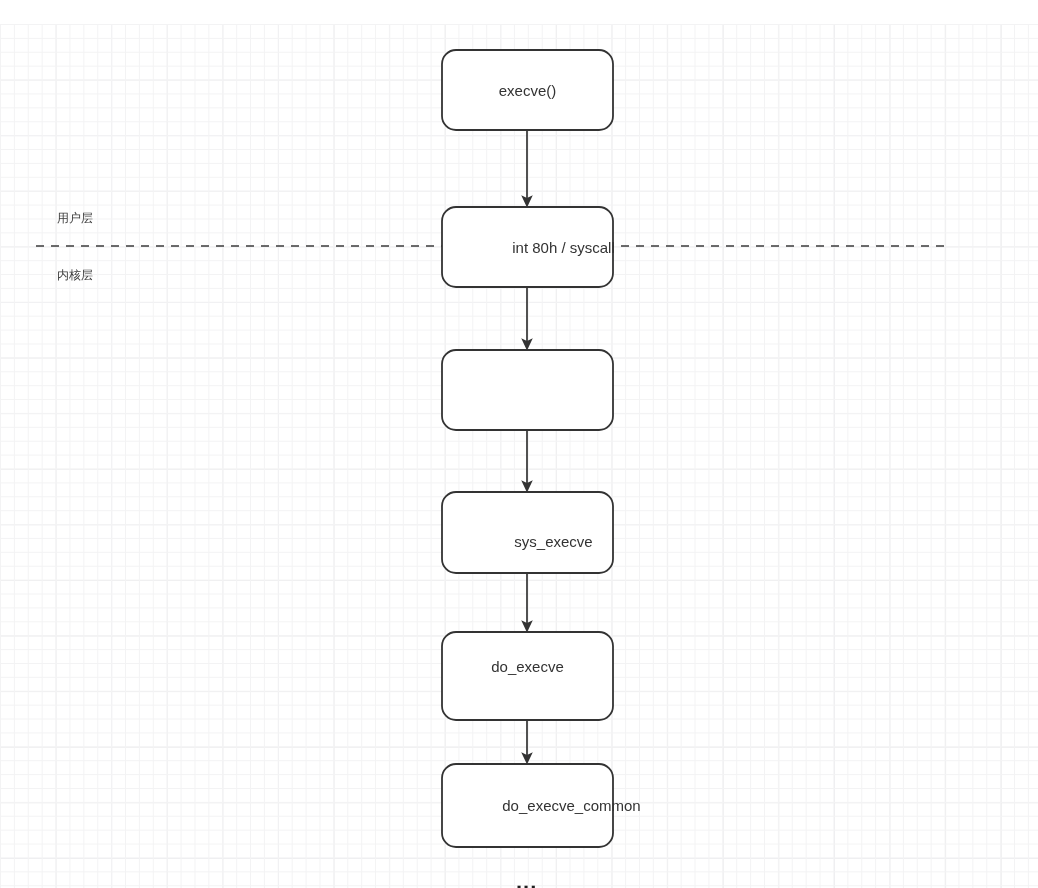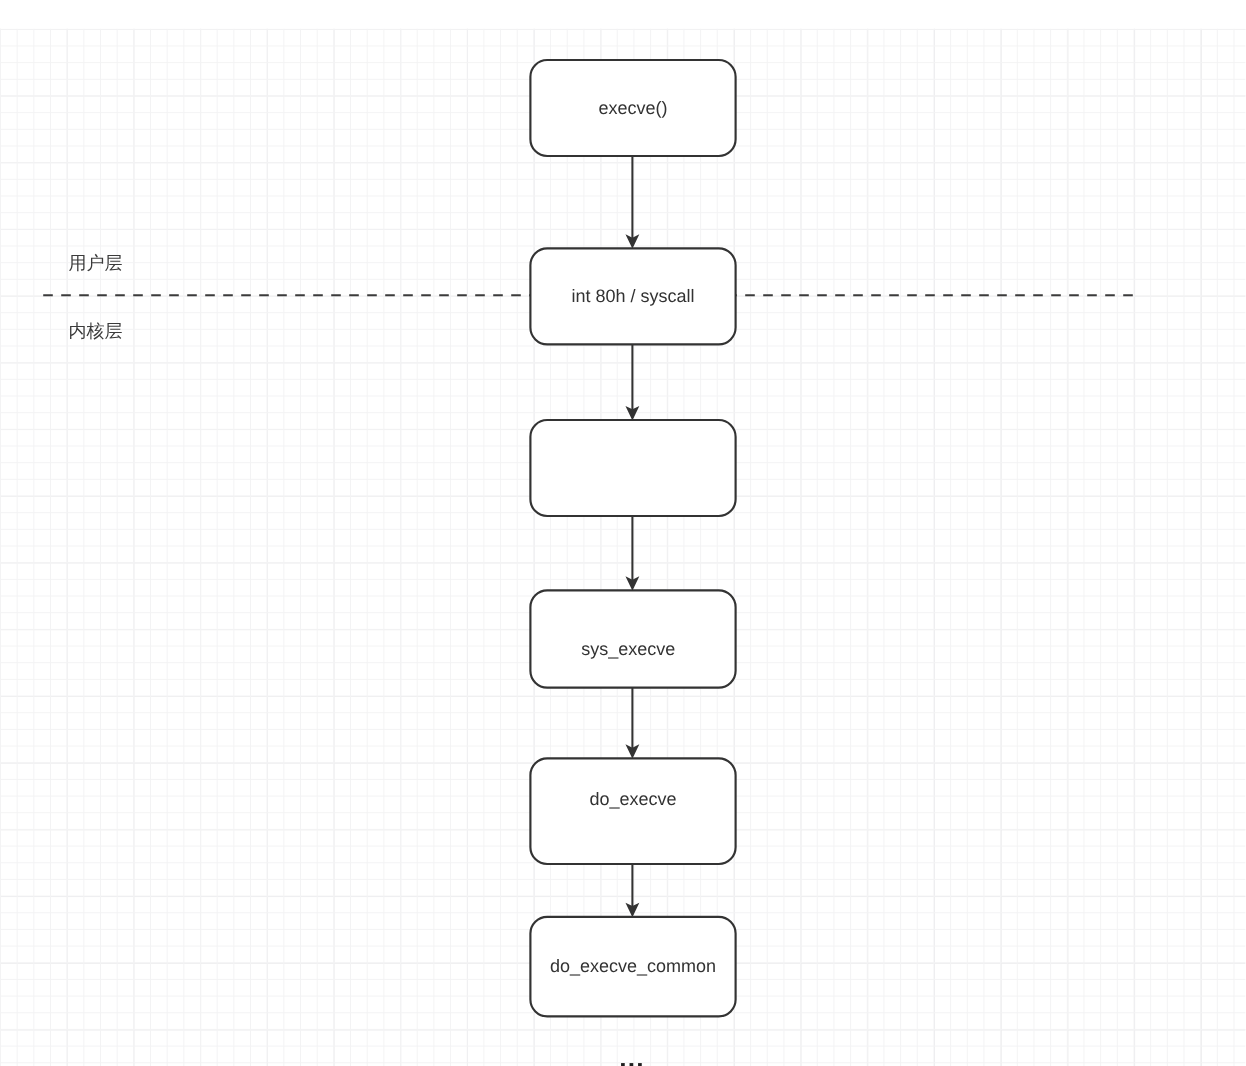--- a/index.html
+++ b/index.html
@@ -41,21 +41,21 @@
     justify-content: center;
     color: #333333;
     font-size: 15px;
     font-family: "Liberation Sans", "DejaVu Sans", sans-serif;
     white-space: nowrap;
     pointer-events: none;
   }
   .layer-label {
     position: absolute;
     color: #3b3b3b;
-    font-size: 15px;
+    font-size: 12px;
     font-family: Liberation Sans, sans-serif;
     white-space: nowrap;
   }
   .ellipsis-label {
     position: absolute;
     color: #1f1f1f;
     font-size: 22px;
     font-weight: bold;
     letter-spacing: 1px;
     font-family: "Liberation Sans", "DejaVu Sans", sans-serif;
@@ -84,23 +84,23 @@
 
     <rect x="442" y="26" width="171" height="80" rx="14" ry="14" fill="#ffffff" stroke="#333333" stroke-width="1.8"></rect>
     <rect x="442" y="183" width="171" height="80" rx="14" ry="14" fill="#ffffff" stroke="#333333" stroke-width="1.8"></rect>
     <rect x="442" y="326" width="171" height="80" rx="14" ry="14" fill="#ffffff" stroke="#333333" stroke-width="1.8"></rect>
     <rect x="442" y="468" width="171" height="81" rx="14" ry="14" fill="#ffffff" stroke="#333333" stroke-width="1.8"></rect>
     <rect x="442" y="608" width="171" height="88" rx="14" ry="14" fill="#ffffff" stroke="#333333" stroke-width="1.8"></rect>
     <rect x="442" y="740" width="171" height="83" rx="14" ry="14" fill="#ffffff" stroke="#333333" stroke-width="1.8"></rect>
   </svg>
 
   <div class="node-label" style="left:442px;top:26px;width:171px;height:80px;">execve()</div>
-  <div class="node-label" style="left:442px;top:183px;width:171px;height:80px;">int 80h / syscall</div>
-  <div class="node-label" style="left:438px;top:468px;width:171px;height:98px;">sys_execve</div>
+  <div class="node-label" style="left:442px;top:183px;width:171px;height:80px;padding-left:36px;">int 80h / syscall</div>
+  <div class="node-label" style="left:468px;top:468px;width:171px;height:98px;">sys_execve</div>
   <div class="node-label" style="left:442px;top:608px;width:171px;height:68px;">do_execve</div>
-  <div class="node-label" style="left:442px;top:740px;width:171px;height:83px;">do_execve_common</div>
+  <div class="node-label" style="left:442px;top:740px;width:171px;height:83px;padding-left:44px;">do_execve_common</div>
 
   <div class="layer-label" style="left:57px;top:186px;">用户层</div>
   <div class="layer-label" style="left:57px;top:243px;">内核层</div>
 
   <div class="ellipsis-label" style="left:516px;top:845px;">...</div>
 
 </div>
 
 </body></html>

